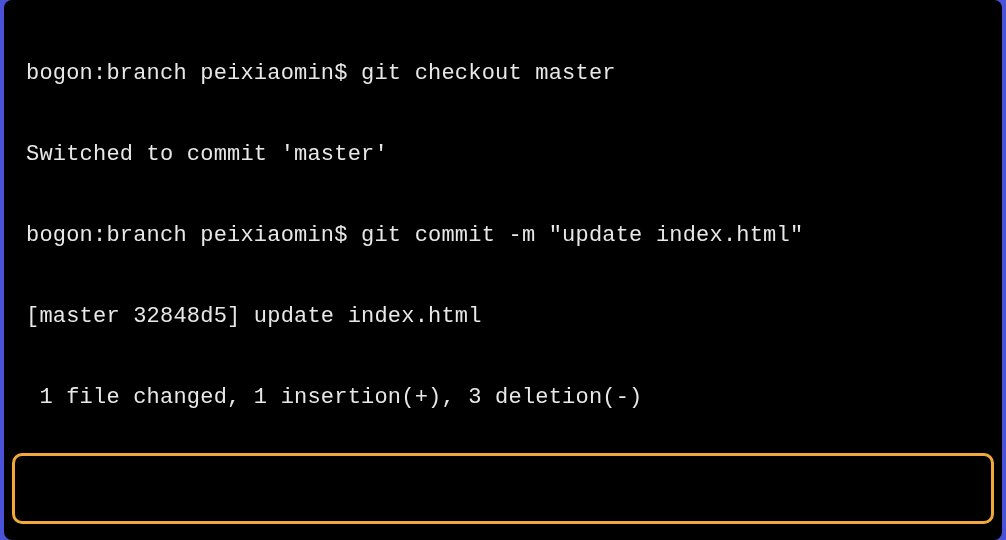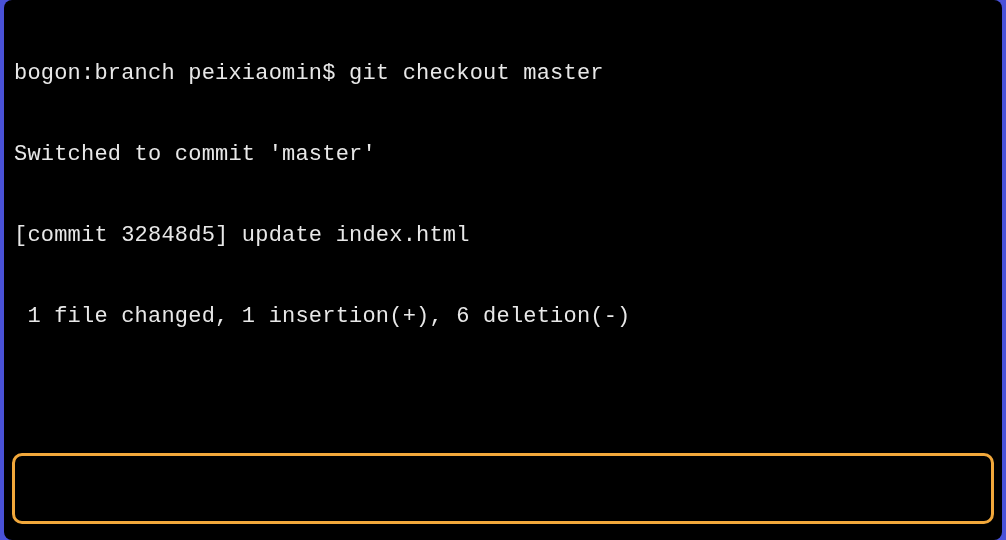--- a/index.html
+++ b/index.html
@@ -25,41 +25,43 @@
     padding: 6px 10px;
     color: #e8e8e8;
     font-size: 22px;
     line-height: 27px;
     white-space: pre;
     letter-spacing: 0.2px;
     font-weight: 500;
   }
   .line {
     display: block;
+    margin-left: 12px;
   }
   .highlight-box {
     position: absolute;
     left: 8px;
     right: 8px;
     top: 453px;
     height: 65px;
     border: 3px solid #f2a83b;
     border-radius: 10px;
     pointer-events: none;
   }
 </style>
 </head>
 <body>
 
 <div class="window">
   <div class="terminal">
     <span class="line">bogon:branch peixiaomin$ git checkout master</span>
     <span class="line">Switched to commit 'master'</span>
-    <span class="line">[commit 32848d5] update index.html</span>
-    <span class="line"> 1 file changed, 1 insertion(+), 6 deletion(-)</span>
+    <span class="line">bogon:branch peixiaomin$ git commit -m "update index.html"</span>
+    <span class="line">[master 32848d5] update index.html</span>
+    <span class="line"> 1 file changed, 1 insertion(+), 3 deletion(-)</span>
     
     
     
     
     
     
     
     
     
     

